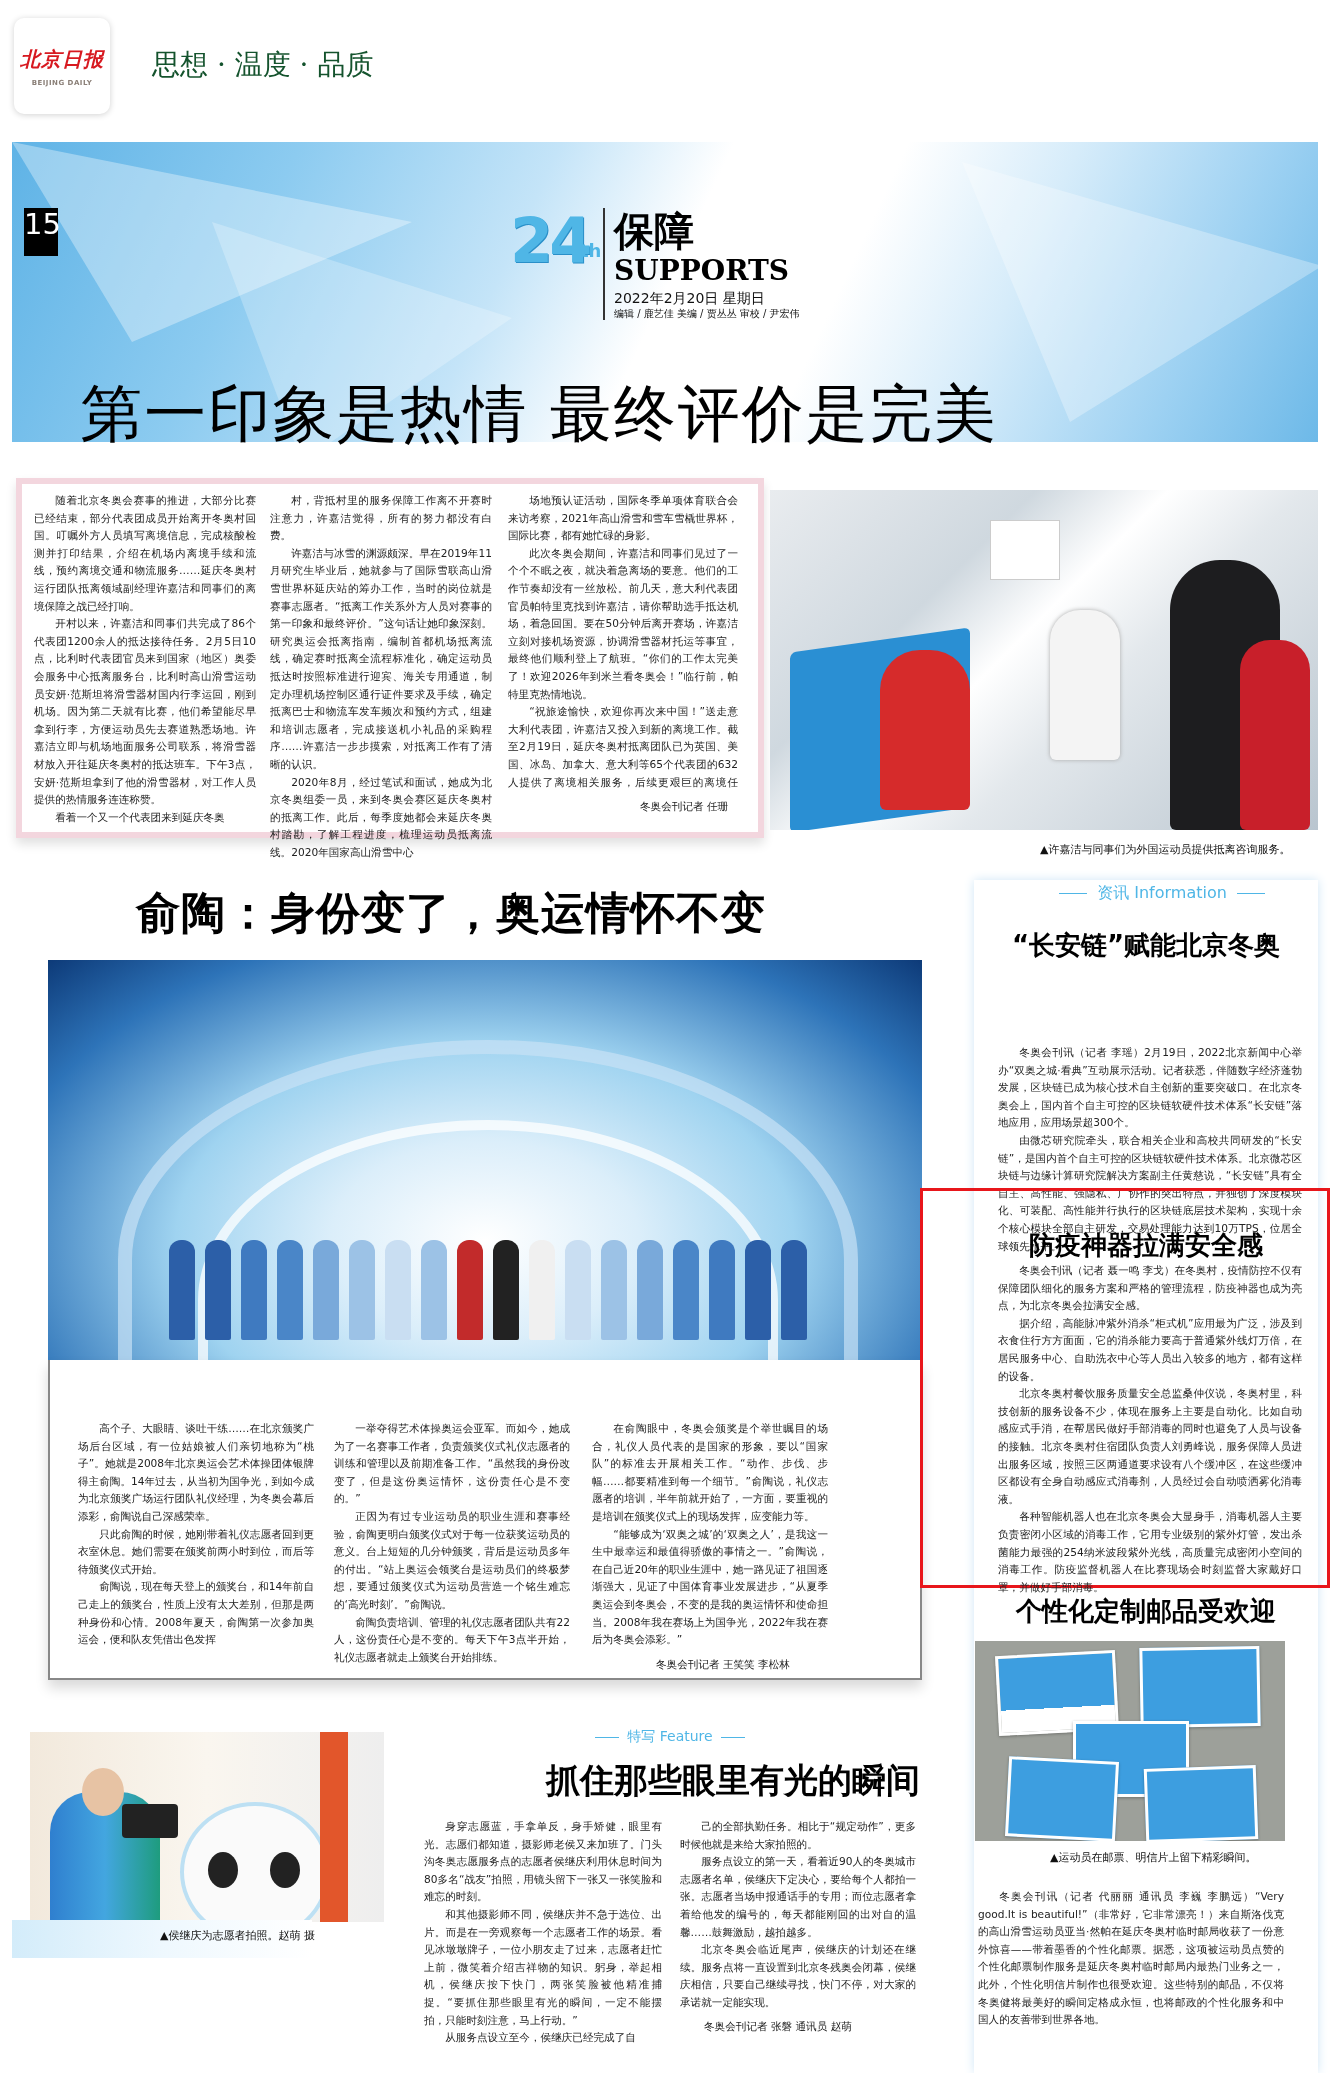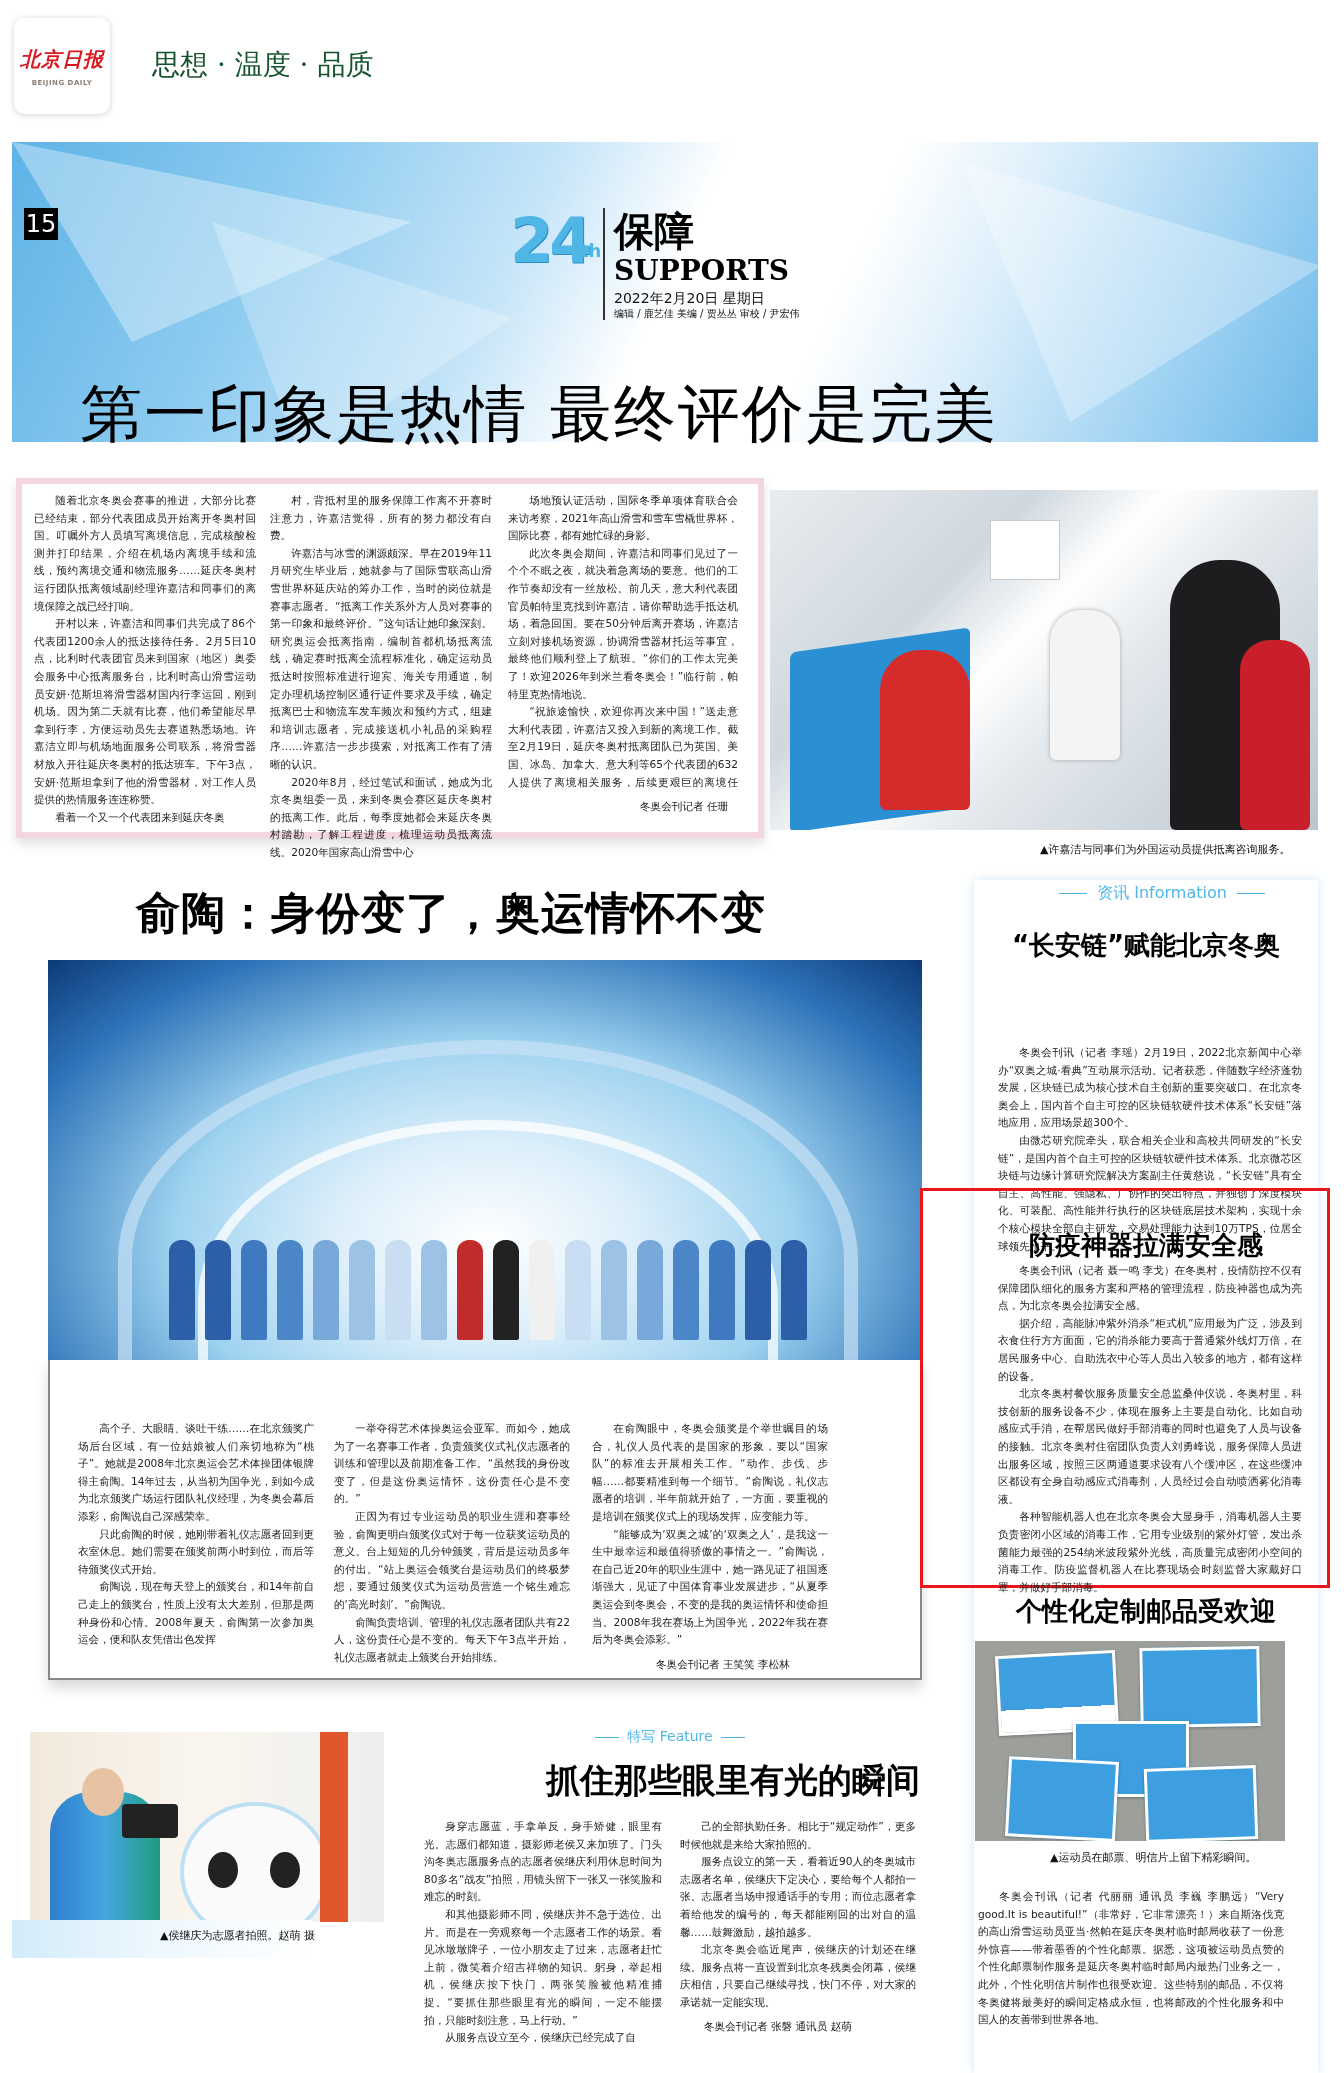--- a/index.html
+++ b/index.html
@@ -8,21 +8,21 @@
 
 .app-header{left:0;top:0;width:1144px;height:130px;background:#fff}
 .logo{left:14px;top:18px;width:96px;height:96px;border-radius:10px;background:#fff;box-shadow:0 1px 6px rgba(0,0,0,.18);display:flex;flex-direction:column;align-items:center;justify-content:center}
 .logo-cn{color:#d71920;font-family:"DejaVu Serif",serif;font-size:20px;font-weight:bold;letter-spacing:1px;font-style:italic}
 .logo-en{color:#8a7f77;font-size:7px;font-weight:bold;margin-top:6px;letter-spacing:.5px}
 .slogan{left:152px;top:46px;font-family:"DejaVu Serif",serif;font-size:28px;color:#14532d}
 
 .page{left:12px;top:142px;width:1306px;height:1931px;background:#fff}
 .banner{left:12px;top:142px;width:1306px;height:300px;background:linear-gradient(115deg,#5fb3e6 0%,#8ccbf0 20%,#c4e4f8 38%,#fff 50%,#fff 62%,#d6ecfa 74%,#9dd1f2 88%,#6db9e8 100%);overflow:hidden}
 .tri{position:absolute;background:rgba(255,255,255,.35);clip-path:polygon(0 0,100% 40%,30% 100%)}
-.page-num{left:24px;top:208px;width:34px;height:32px;background:#000;color:#fff;font-size:24px;text-align:center;line-height:32px}
+.page-num{left:24px;top:208px;width:34px;height:48px;background:#000;color:#fff;font-size:29px;text-align:center;line-height:32px}
 .big24{left:510px;top:204px;font-size:62px;font-weight:bold;color:#4fb6e6;letter-spacing:-4px;text-shadow:1px 1px 0 #2a8fc8}
 .th{left:580px;top:240px;font-size:18px;color:#4fb6e6;font-weight:bold}
 .vline{left:603px;top:208px;width:2px;height:112px;background:#333}
 .sec-cn{left:614px;top:204px;font-size:40px;font-weight:bold;color:#000}
 .sec-en{left:614px;top:254px;font-family:"DejaVu Serif",serif;font-size:28px;font-weight:bold;color:#000}
 .sec-date{left:614px;top:290px;font-size:14px;color:#111}
 .sec-edit{left:614px;top:307px;font-size:10px;color:#111}
 .headline1{left:0;width:1078px;top:372px;text-align:center;font-size:62px;font-weight:normal;color:#000;letter-spacing:2px}
 
 .art1-box{left:16px;top:478px;width:748px;height:360px;border:6px solid #f3d6de;background:#fff;box-shadow:0 6px 10px rgba(0,0,0,.12)}

